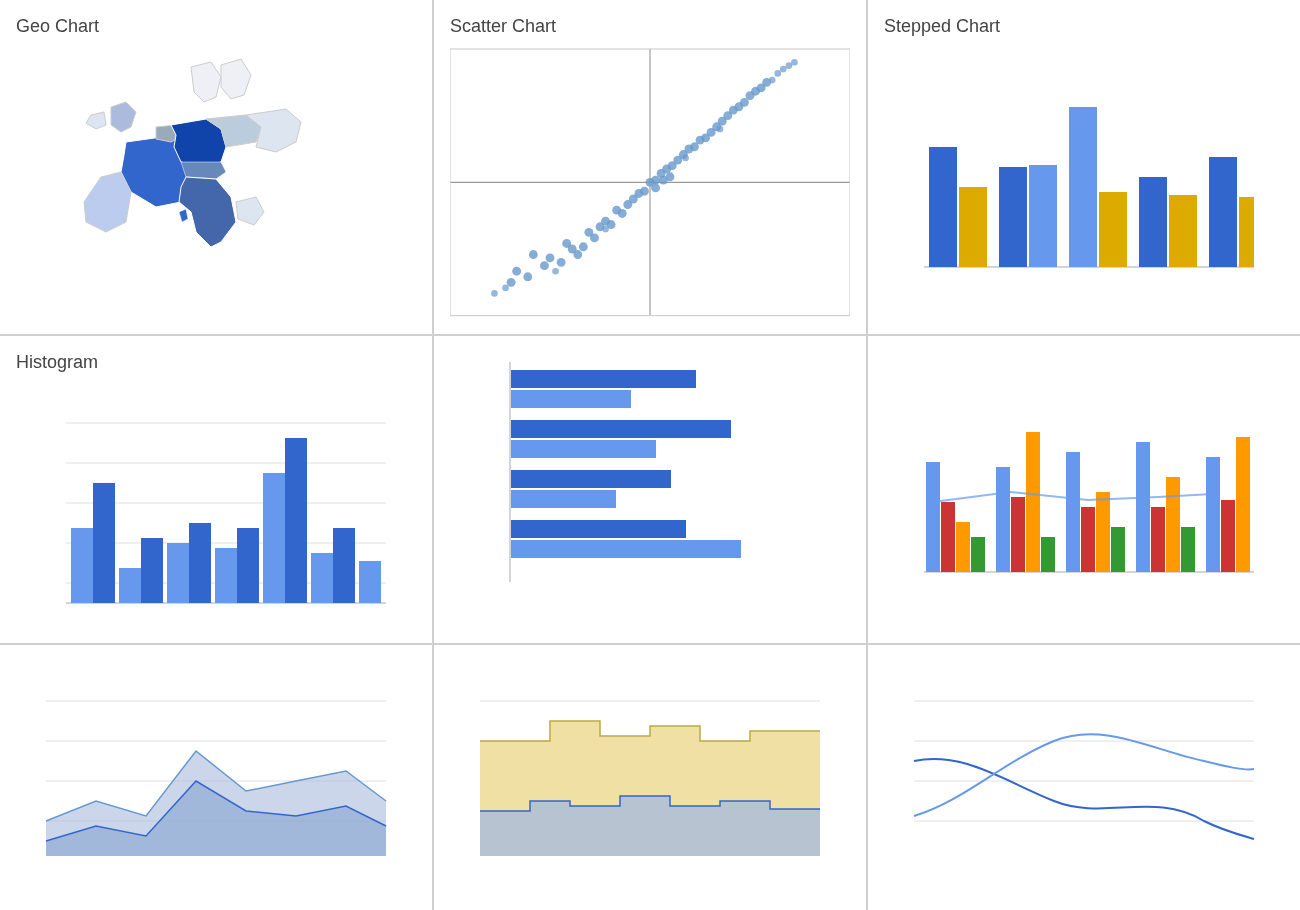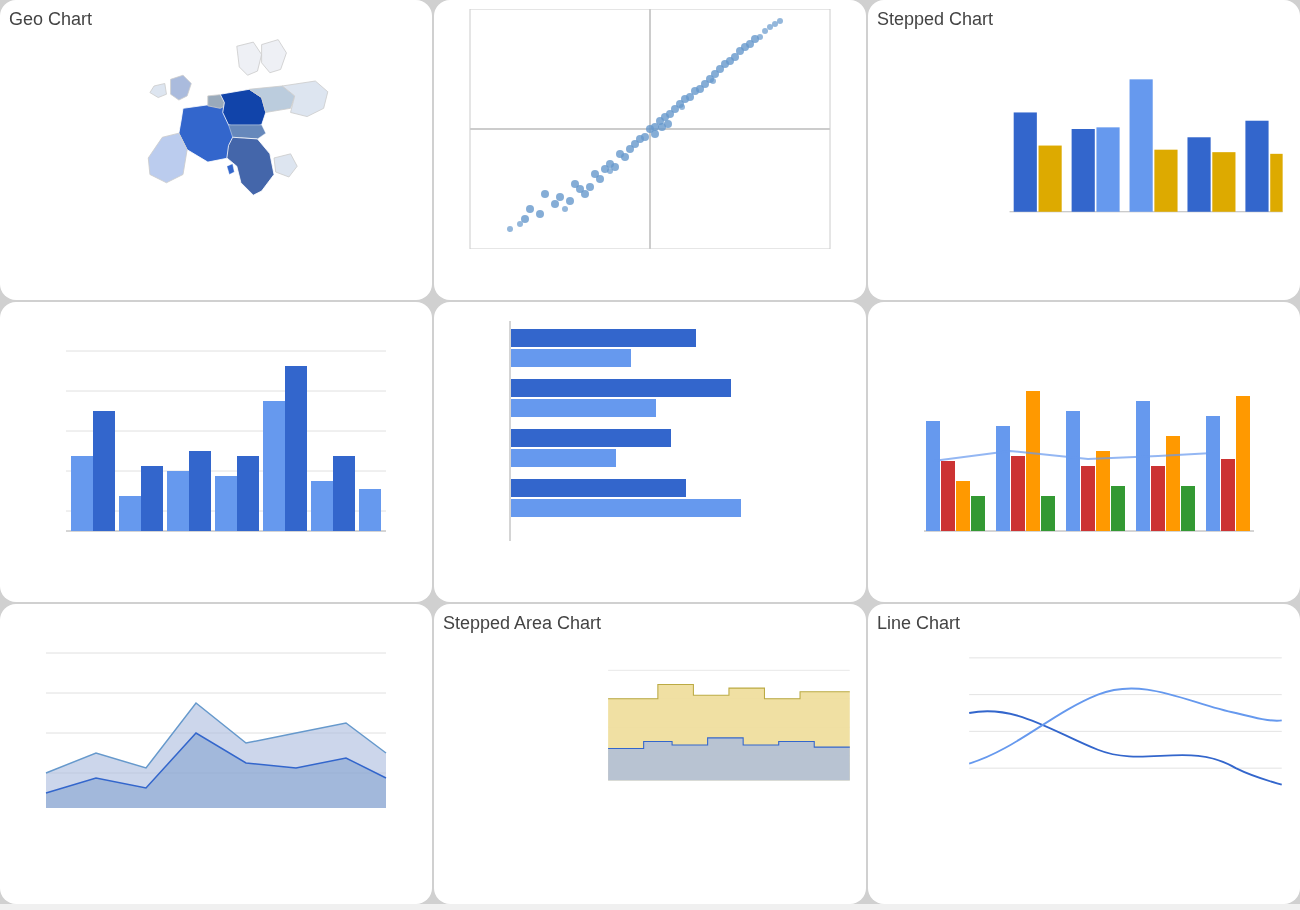--- a/index.html
+++ b/index.html
@@ -10,26 +10,25 @@
       min-height: 910px;
     }
     .grid {
       display: grid;
       grid-template-columns: repeat(3, 1fr);
       gap: 2px;
       background: #d0d0d0;
     }
     .card {
       background: #fff;
-      padding: 9px;
+      padding: 16px;
       min-height: 300px;
       display: flex;
-      flex-direction: row;
+      flex-direction: column;
       overflow: hidden;
-      border-radius: 16px;
     }
     .card-title {
       font-size: 18px;
       color: #444;
       margin-bottom: 10px;
       font-weight: 400;
     }
     .chart-area {
       flex: 1;
       position: relative;
@@ -130,20 +129,21 @@
 
         <path d="M230,68 L270,62 L285,75 L280,95 L260,105 L240,100 L245,80 Z" fill="#dde5f0" stroke="#ccc" stroke-width="1"></path>
 
         <path d="M220,155 L240,150 L248,165 L238,178 L222,172 Z" fill="#dde5f0" stroke="#ccc" stroke-width="1"></path>
 
       </svg>
     </div>
   </div>
 
   <div class="card">
+    <div class="card-title">Scatter Chart</div>
     <div class="chart-area scatter-canvas">
       <svg viewBox="0 0 360 240">
 
         <line x1="0" y1="120" x2="360" y2="120" stroke="#999" stroke-width="1"></line>
         <line x1="180" y1="0" x2="180" y2="240" stroke="#999" stroke-width="1"></line>
         <rect x="0" y="0" width="360" height="240" fill="none" stroke="#ccc" stroke-width="1"></rect>
 
         <circle cx="60" cy="200" r="4" fill="#6699cc" opacity="0.8"></circle>
         <circle cx="75" cy="185" r="4" fill="#6699cc" opacity="0.8"></circle>
         <circle cx="55" cy="210" r="4" fill="#6699cc" opacity="0.8"></circle>
@@ -226,20 +226,21 @@
         <rect x="235" y="130" width="28" height="90" fill="#3366cc"></rect>
         <rect x="265" y="148" width="28" height="72" fill="#ddaa00"></rect>
 
         <rect x="305" y="110" width="28" height="110" fill="#3366cc"></rect>
         <rect x="335" y="150" width="15" height="70" fill="#ddaa00"></rect>
       </svg>
     </div>
   </div>
 
   <div class="card">
+    <div class="card-title">Histogram</div>
     <div class="chart-area histogram-chart">
       <svg viewBox="0 0 360 240">
 
         <line x1="30" y1="40" x2="350" y2="40" stroke="#e0e0e0" stroke-width="1"></line>
         <line x1="30" y1="80" x2="350" y2="80" stroke="#e0e0e0" stroke-width="1"></line>
         <line x1="30" y1="120" x2="350" y2="120" stroke="#e0e0e0" stroke-width="1"></line>
         <line x1="30" y1="160" x2="350" y2="160" stroke="#e0e0e0" stroke-width="1"></line>
         <line x1="30" y1="200" x2="350" y2="200" stroke="#e0e0e0" stroke-width="1"></line>
         <line x1="30" y1="220" x2="350" y2="220" stroke="#aaa" stroke-width="1"></line>
 
@@ -331,39 +332,37 @@
         <path d="M10,160 L60,140 L110,155 L160,90 L210,130 L260,120 L310,110 L350,140 L350,195 L10,195 Z" fill="#aabbdd" opacity="0.6"></path>
         <path d="M10,160 L60,140 L110,155 L160,90 L210,130 L260,120 L310,110 L350,140" fill="none" stroke="#6699cc" stroke-width="1.5"></path>
 
         <path d="M10,180 L60,165 L110,175 L160,120 L210,150 L260,155 L310,145 L350,165 L350,195 L10,195 Z" fill="#7799cc" opacity="0.5"></path>
         <path d="M10,180 L60,165 L110,175 L160,120 L210,150 L260,155 L310,145 L350,165" fill="none" stroke="#3366cc" stroke-width="1.5"></path>
       </svg>
     </div>
   </div>
 
   <div class="card bottom-row">
-    <div class="card-title">Stepped Area Chart</div>
     <div class="chart-area stepped-area">
       <svg viewBox="0 0 360 200">
         <line x1="10" y1="40" x2="350" y2="40" stroke="#e0e0e0" stroke-width="1"></line>
         <line x1="10" y1="80" x2="350" y2="80" stroke="#e0e0e0" stroke-width="1"></line>
         <line x1="10" y1="120" x2="350" y2="120" stroke="#e0e0e0" stroke-width="1"></line>
         <line x1="10" y1="160" x2="350" y2="160" stroke="#e0e0e0" stroke-width="1"></line>
 
         <path d="M10,80 L10,80 L80,80 L80,60 L130,60 L130,75 L180,75 L180,65 L230,65 L230,80 L280,80 L280,70 L350,70 L350,195 L10,195 Z" fill="#eedd99" opacity="0.9"></path>
         <path d="M10,80 L80,80 L80,60 L130,60 L130,75 L180,75 L180,65 L230,65 L230,80 L280,80 L280,70 L350,70" fill="none" stroke="#bbaa44" stroke-width="1.5"></path>
 
         <path d="M10,150 L10,150 L60,150 L60,140 L100,140 L100,145 L150,145 L150,135 L200,135 L200,145 L250,145 L250,140 L300,140 L300,148 L350,148 L350,195 L10,195 Z" fill="#aabbdd" opacity="0.8"></path>
         <path d="M10,150 L60,150 L60,140 L100,140 L100,145 L150,145 L150,135 L200,135 L200,145 L250,145 L250,140 L300,140 L300,148 L350,148" fill="none" stroke="#3366cc" stroke-width="1.5"></path>
       </svg>
     </div>
   </div>
 
   <div class="card bottom-row">
-    <div class="card-title">Line Chart</div>
     <div class="chart-area line-chart">
       <svg viewBox="0 0 360 200">
         <line x1="10" y1="40" x2="350" y2="40" stroke="#e0e0e0" stroke-width="1"></line>
         <line x1="10" y1="80" x2="350" y2="80" stroke="#e0e0e0" stroke-width="1"></line>
         <line x1="10" y1="120" x2="350" y2="120" stroke="#e0e0e0" stroke-width="1"></line>
         <line x1="10" y1="160" x2="350" y2="160" stroke="#e0e0e0" stroke-width="1"></line>
 
         <path d="M10,100 C60,90 100,120 150,140 C200,160 250,130 300,160 C320,170 340,175 350,178" fill="none" stroke="#3366cc" stroke-width="2"></path>
 
         <path d="M10,155 C60,140 100,100 150,80 C200,60 250,90 300,100 C320,105 340,110 350,108" fill="none" stroke="#6699ee" stroke-width="2"></path>

